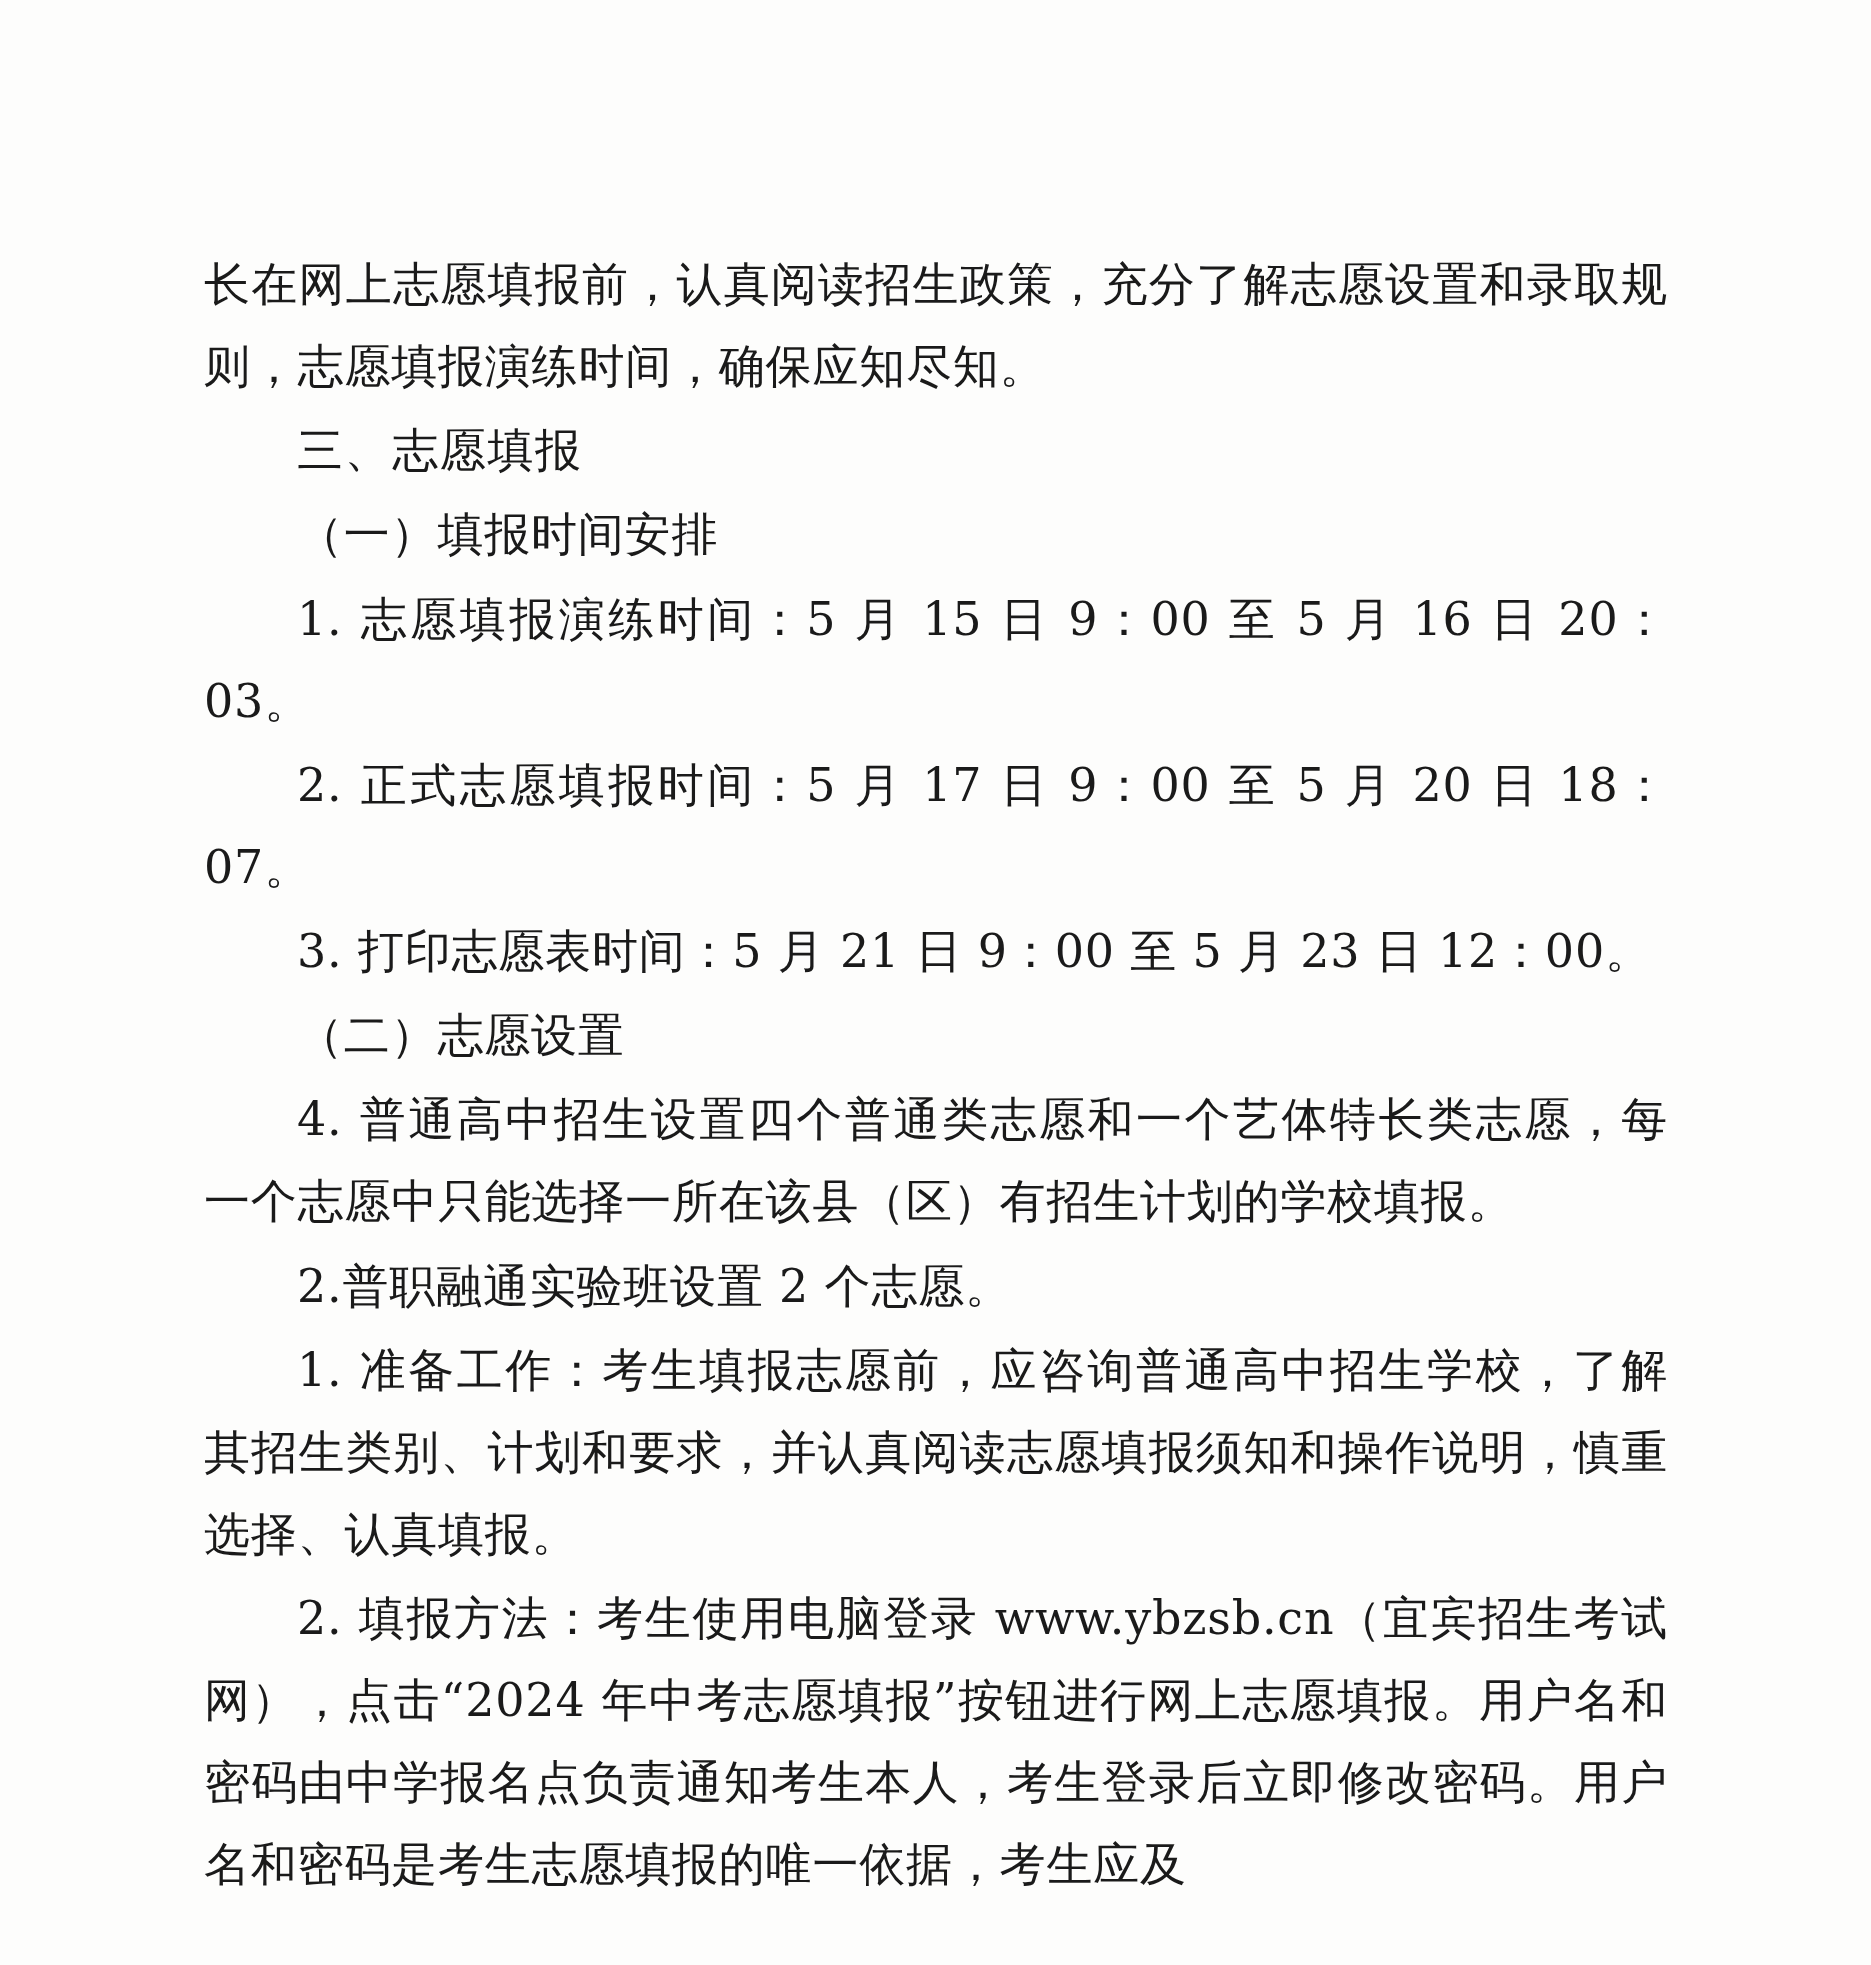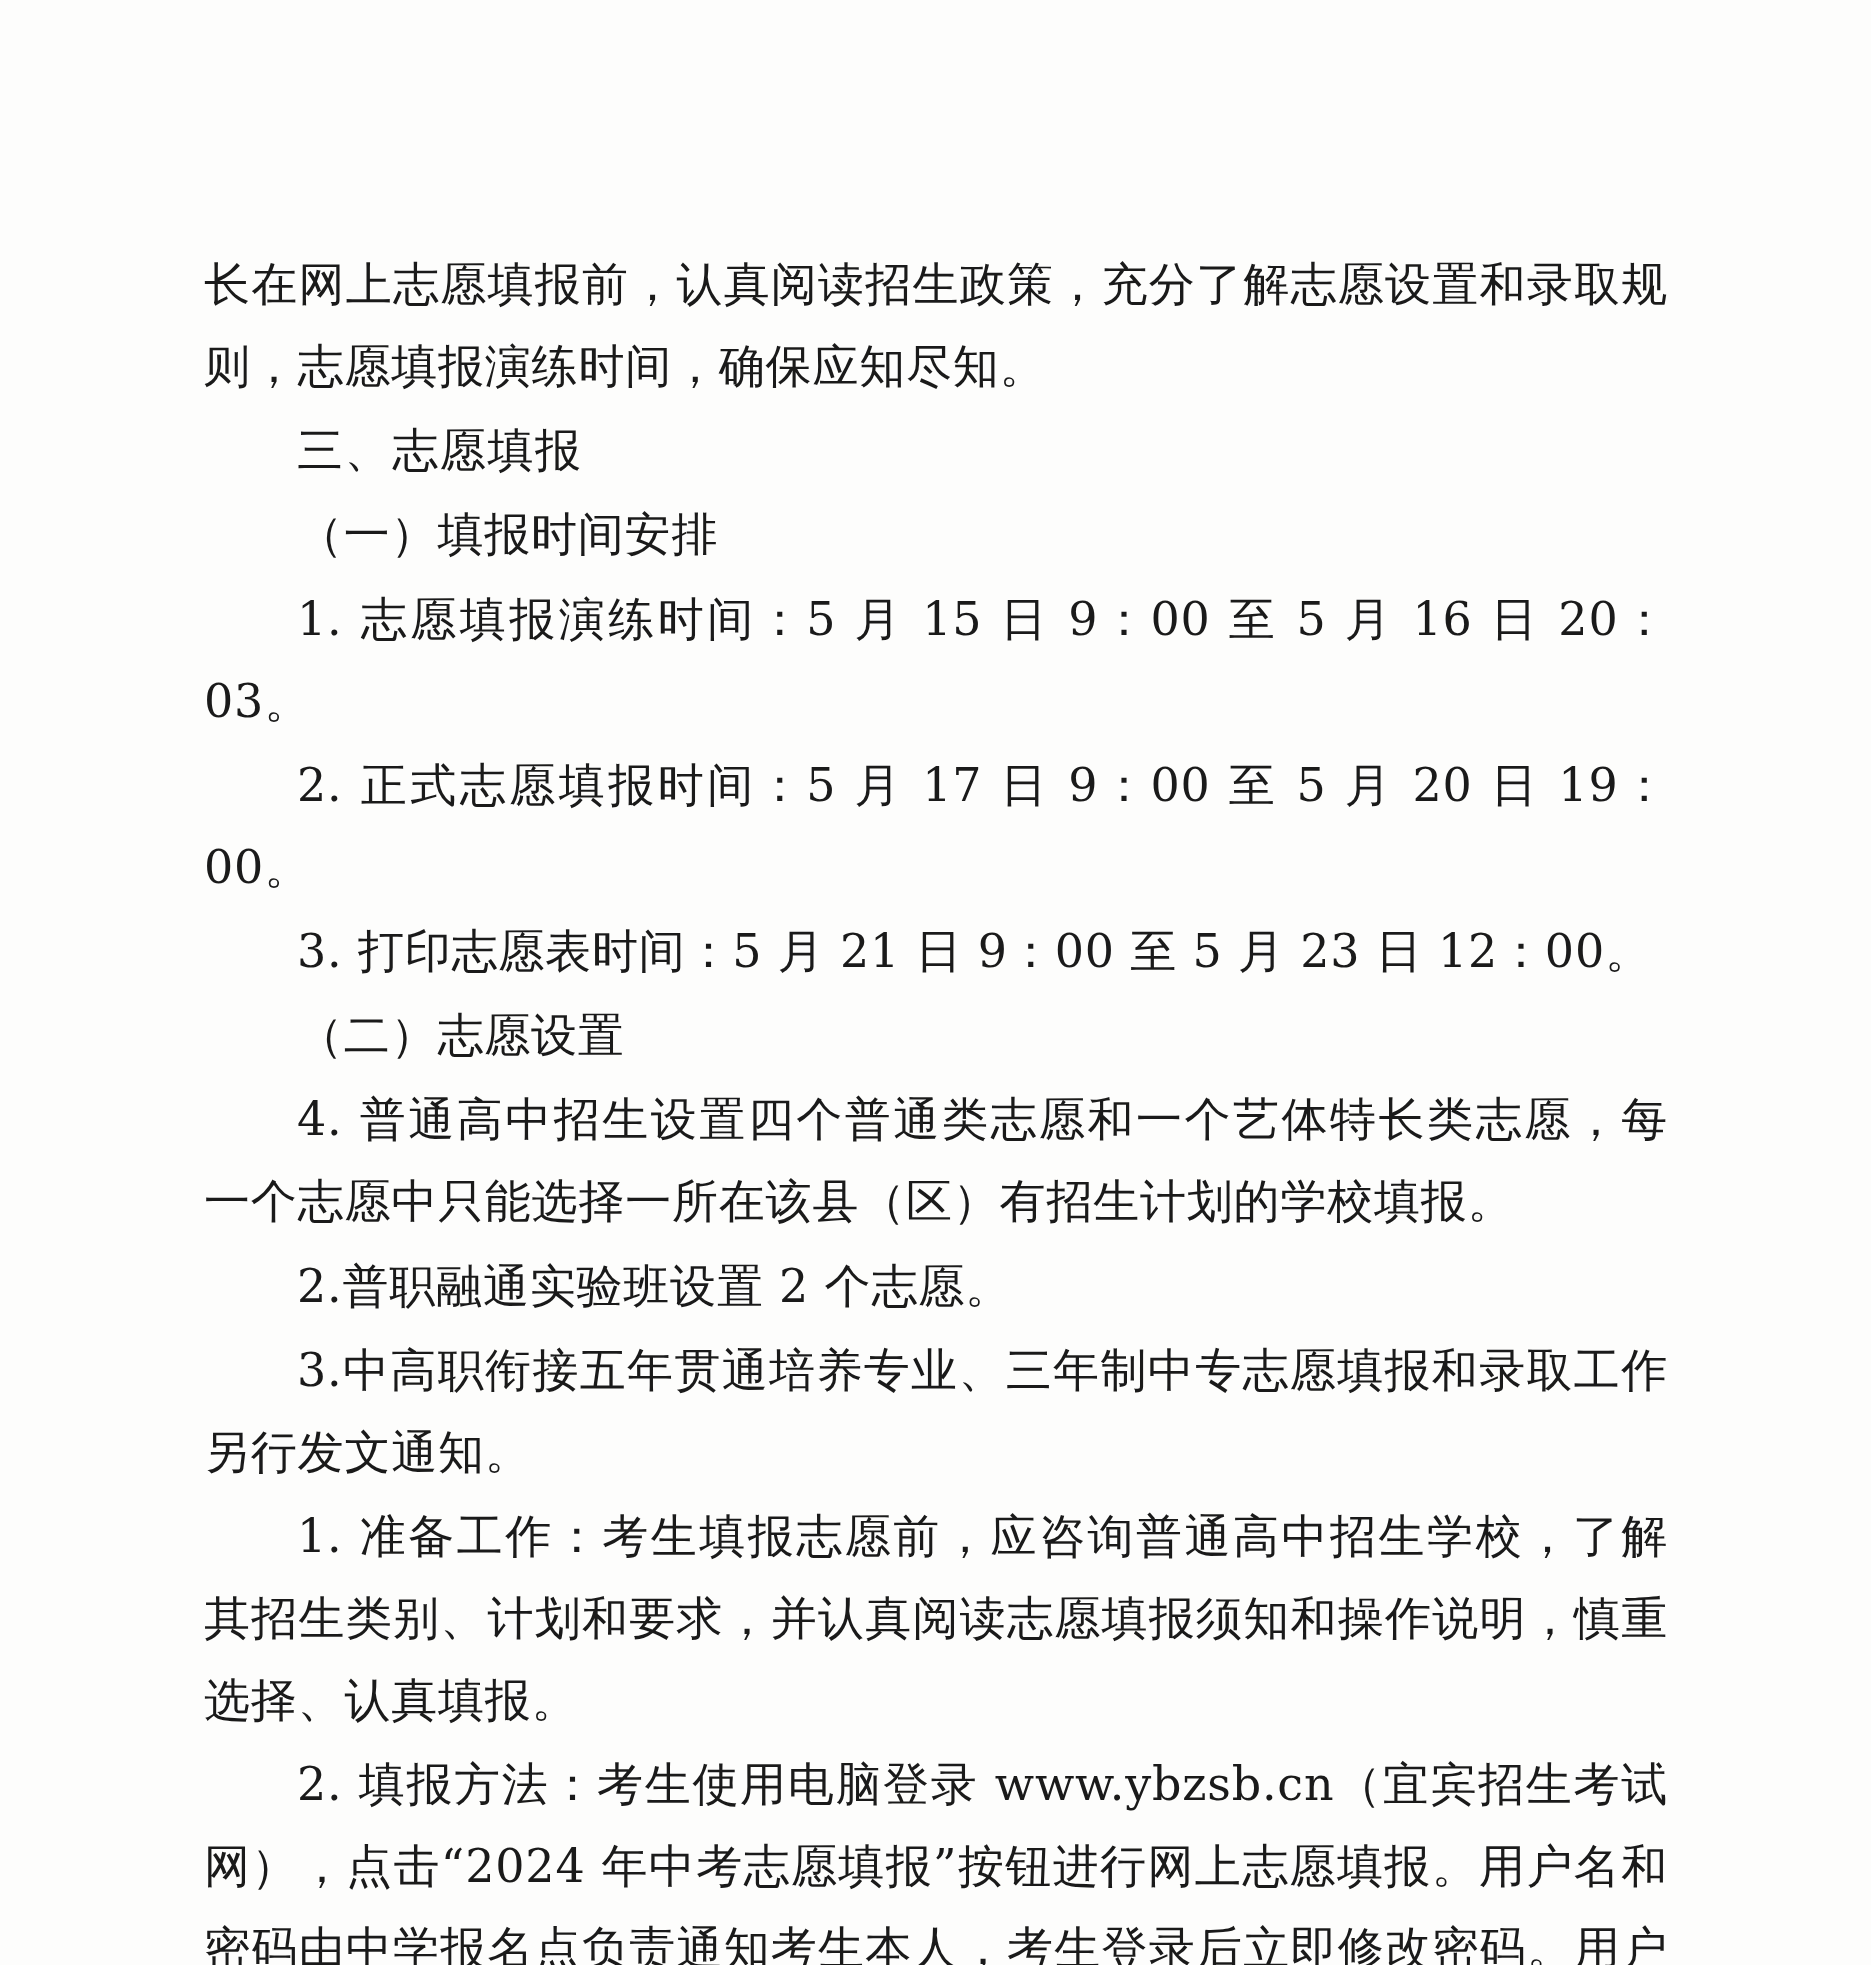--- a/index.html
+++ b/index.html
@@ -47,31 +47,30 @@
   <div class="doc-body">
 
     <p class="para">长在网上志愿填报前，认真阅读招生政策，充分了解志愿设置和录取规则，志愿填报演练时间，确保应知尽知。</p>
 
     <p class="para heading">三、志愿填报</p>
 
     <p class="para indent">（一）填报时间安排</p>
 
     <p class="para indent">1. 志愿填报演练时间：5 月 15 日 9：00 至 5 月 16 日 20：03。</p>
 
-    <p class="para indent">2. 正式志愿填报时间：5 月 17 日 9：00 至 5 月 20 日 19：00。</p>
+    <p class="para indent">2. 正式志愿填报时间：5 月 17 日 9：00 至 5 月 20 日 18：07。</p>
 
     <p class="para indent">3. 打印志愿表时间：5 月 21 日 9：00 至 5 月 23 日 12：00。</p>
 
     <p class="para indent">（二）志愿设置</p>
 
     <p class="para indent">4. 普通高中招生设置四个普通类志愿和一个艺体特长类志愿，每一个志愿中只能选择一所在该县（区）有招生计划的学校填报。</p>
 
     <p class="para indent">2.普职融通实验班设置 2 个志愿。</p>
 
-    <p class="para indent">3.中高职衔接五年贯通培养专业、三年制中专志愿填报和录取工作另行发文通知。</p>
 
 
     <p class="para indent">1. 准备工作：考生填报志愿前，应咨询普通高中招生学校，了解其招生类别、计划和要求，并认真阅读志愿填报须知和操作说明，慎重选择、认真填报。</p>
 
     <p class="para indent">2. 填报方法：考生使用电脑登录 www.ybzsb.cn（宜宾招生考试网），点击“2024 年中考志愿填报”按钮进行网上志愿填报。用户名和密码由中学报名点负责通知考生本人，考生登录后立即修改密码。用户名和密码是考生志愿填报的唯一依据，考生应及</p>
 
   </div>
 
 </div>
 

